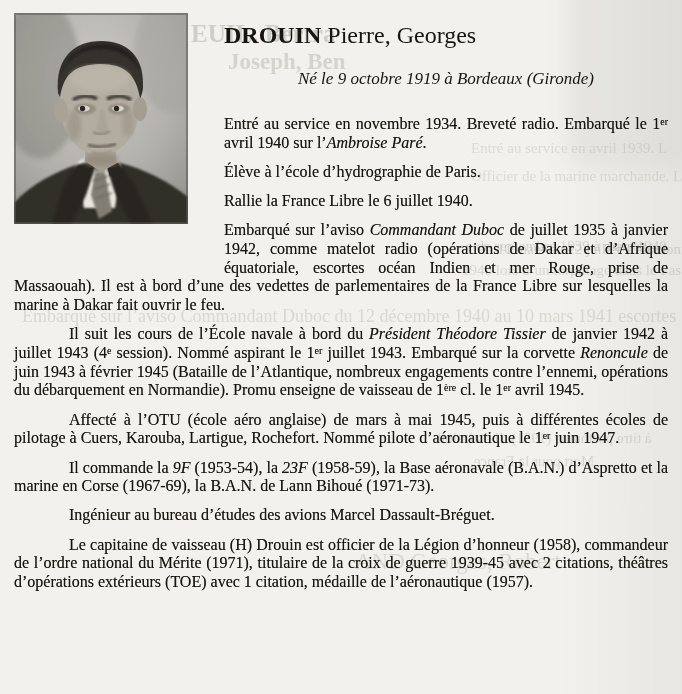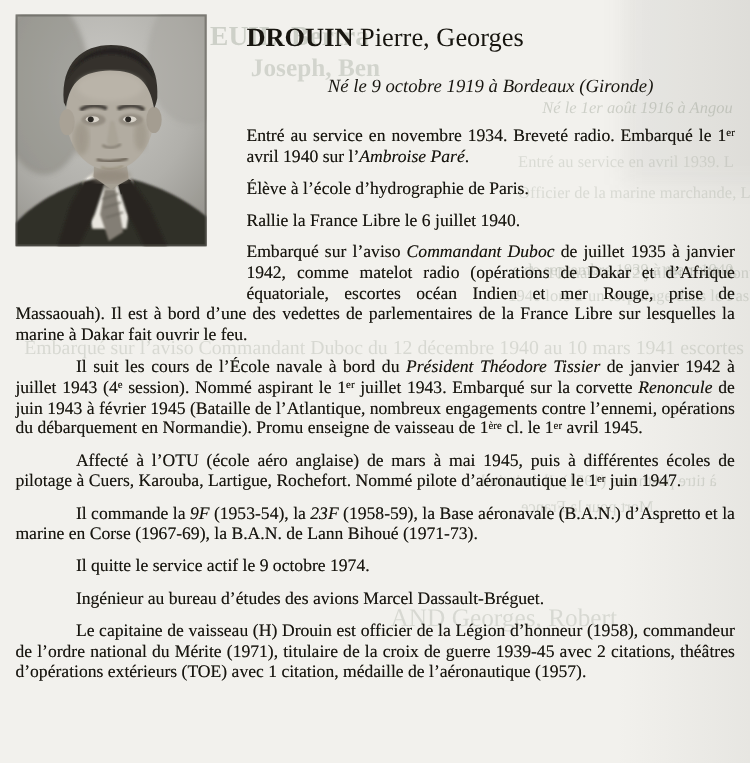--- a/index.html
+++ b/index.html
@@ -33,21 +33,20 @@
 <body>
 
 <div class="page">
 
   <div class="shade-right"></div>
   <div class="shade-tr"></div>
 
   <div class="ghosts">
       <span class="ghost" style="left: 228px; top: 49px; font-size: 23px; opacity: 0.26; font-weight: bold;">Joseph, Ben</span>
       <span class="ghost" style="left: 191px; top: 20px; font-size: 25px; opacity: 0.3; font-weight: bold;">EUIL. Bertra</span>
-      <span class="ghost" style="left: 493px; top: 91px; font-size: 15px; opacity: 0.3; font-style: italic;">Né le 1er août 1916 à Angou</span>
       <span class="ghost" style="left: 471px; top: 140px; font-size: 15px; opacity: 0.2;">Entré au service en avril 1939. L</span>
       <span class="ghost" style="left: 471px; top: 168px; font-size: 15px; opacity: 0.2;">Officier de la marine marchande, Lieute</span>
       <span class="ghost" style="left: 466px; top: 218px; font-size: 15px; opacity: 0.26; margin-top: 20px;">e de septembre 1939 à mars 1940,</span>
       <span class="ghost" style="left: 478px; top: 241px; font-size: 15px; opacity: 0.26;">du 10 mars ou 12 juillet 1940 dont</span>
       <span class="ghost" style="left: 462px; top: 262px; font-size: 15px; opacity: 0.24;">1940 lors d’un torpillage dans le Pas</span>
       <span class="ghost" style="left: 22px; top: 306px; font-size: 18px; opacity: 0.22;">Embarqué sur l’aviso Commandant Duboc du 12 décembre 1940 au 10 mars 1941 escortes</span>
       <span class="ghost mirrored" style="left: 437px; top: 430px; font-size: 15px; opacity: 0.24;">à titre posthume (1951). Il était titul</span>
       <span class="ghost mirrored" style="left: 470px; top: 453px; font-size: 15px; opacity: 0.24;">Mort pour la France.</span>
       <span class="ghost" style="left: 355px; top: 549px; font-size: 23px; opacity: 0.22; font-weight: normal;">AND Georges, Robert</span>
     </div>
@@ -126,19 +125,18 @@
     <div class="sub">Né le 9 octobre 1919 à Bordeaux (Gironde)</div>
 
     <div class="bio">
         <p class="flush first"><span>Entré au service en novembre 1934. Breveté radio. Embarqué le 1</span><sup>er</sup><span> avril 1940 sur l’</span><i>Ambroise Paré</i><span>.</span></p>
         <p class="flush"><span>Élève à l’école d’hydrographie de Paris.</span></p>
         <p class="flush"><span>Rallie la France Libre le 6 juillet 1940.</span></p>
         <p class="flush"><span>Embarqué sur l’aviso </span><i>Commandant Duboc</i><span> de juillet 1935 à janvier 1942, comme matelot radio (opérations de Dakar et d’Afrique équatoriale, escortes océan Indien et mer Rouge, prise de Massaouah). Il est à bord d’une des vedettes de parlementaires de la France Libre sur lesquelles la marine à Dakar fait ouvrir le feu.</span></p>
         <p class=""><span>Il suit les cours de l’École navale à bord du </span><i>Président Théodore Tissier</i><span> de janvier 1942 à juillet 1943 (4</span><sup>e</sup><span> session). Nommé aspirant le 1</span><sup>er</sup><span> juillet 1943. Embarqué sur la corvette </span><i>Renoncule</i><span> de juin 1943 à février 1945 (Bataille de l’Atlantique, nombreux engagements contre l’ennemi, opérations du débarquement en Normandie). Promu enseigne de vaisseau de 1</span><sup>ère</sup><span> cl. le 1</span><sup>er</sup><span> avril 1945.</span></p>
         <p class=""><span>Affecté à l’OTU (école aéro anglaise) de mars à mai 1945, puis à différentes écoles de pilotage à Cuers, Karouba, Lartigue, Rochefort. Nommé pilote d’aéronautique le 1</span><sup>er</sup><span> juin 1947.</span></p>
         <p class=""><span>Il commande la </span><i>9F</i><span> (1953-54), la </span><i>23F</i><span> (1958-59), la Base aéronavale (B.A.N.) d’Aspretto et la marine en Corse (1967-69), la B.A.N. de Lann Bihoué (1971-73).</span></p>
-        <p class=""><span>Il quitte le service actif le 9 octobre 1974.</span></p>
         <p class=""><span>Ingénieur au bureau d’études des avions Marcel Dassault-Bréguet.</span></p>
         <p class=""><span>Le capitaine de vaisseau (H) Drouin est officier de la Légion d’honneur (1958), commandeur de l’ordre national du Mérite (1971), titulaire de la croix de guerre 1939-45 avec 2 citations, théâtres d’opérations extérieurs (TOE) avec 1 citation, médaille de l’aéronautique (1957).</span></p>
       </div>
 
   </div>
 </div>
 
 </body></html>

